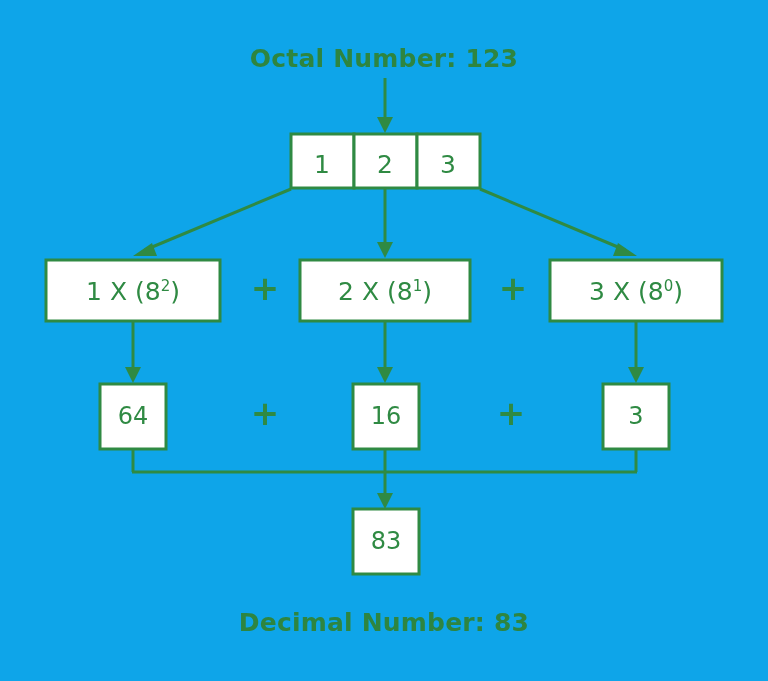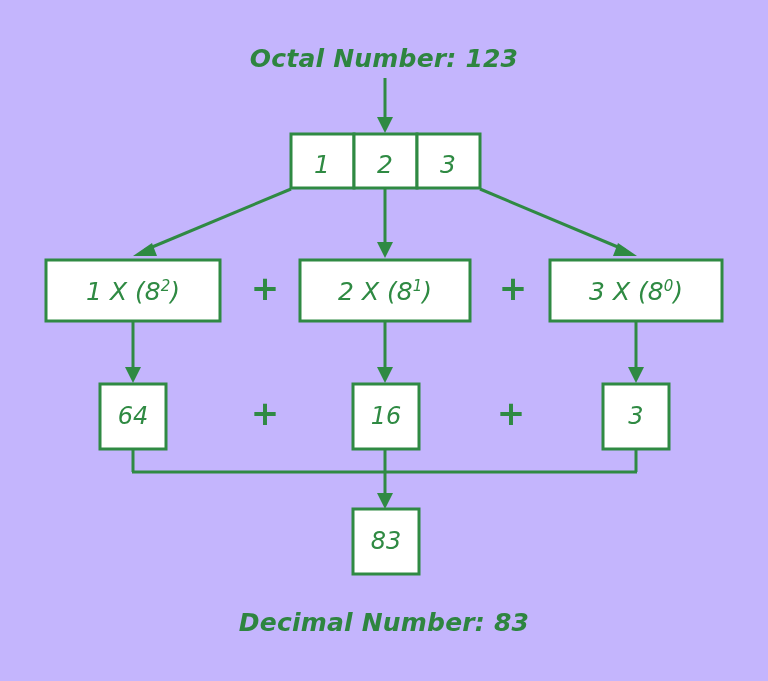--- a/index.html
+++ b/index.html
@@ -10,22 +10,21 @@
   body {
     width: 768px;
     height: 681px;
     font-family: "DejaVu Sans", sans-serif;
     overflow: hidden;
   }
   #diagram-root {
     position: relative;
     width: 768px;
     height: 681px;
-    background: #c4b5fd;
-    font-style: italic;
+    background: #0ea5e9;
   }
   svg#diagram-svg {
     position: absolute;
     top: 0;
     left: 0;
     width: 768px;
     height: 681px;
   }
   .box-rect {
     fill: #ffffff;

